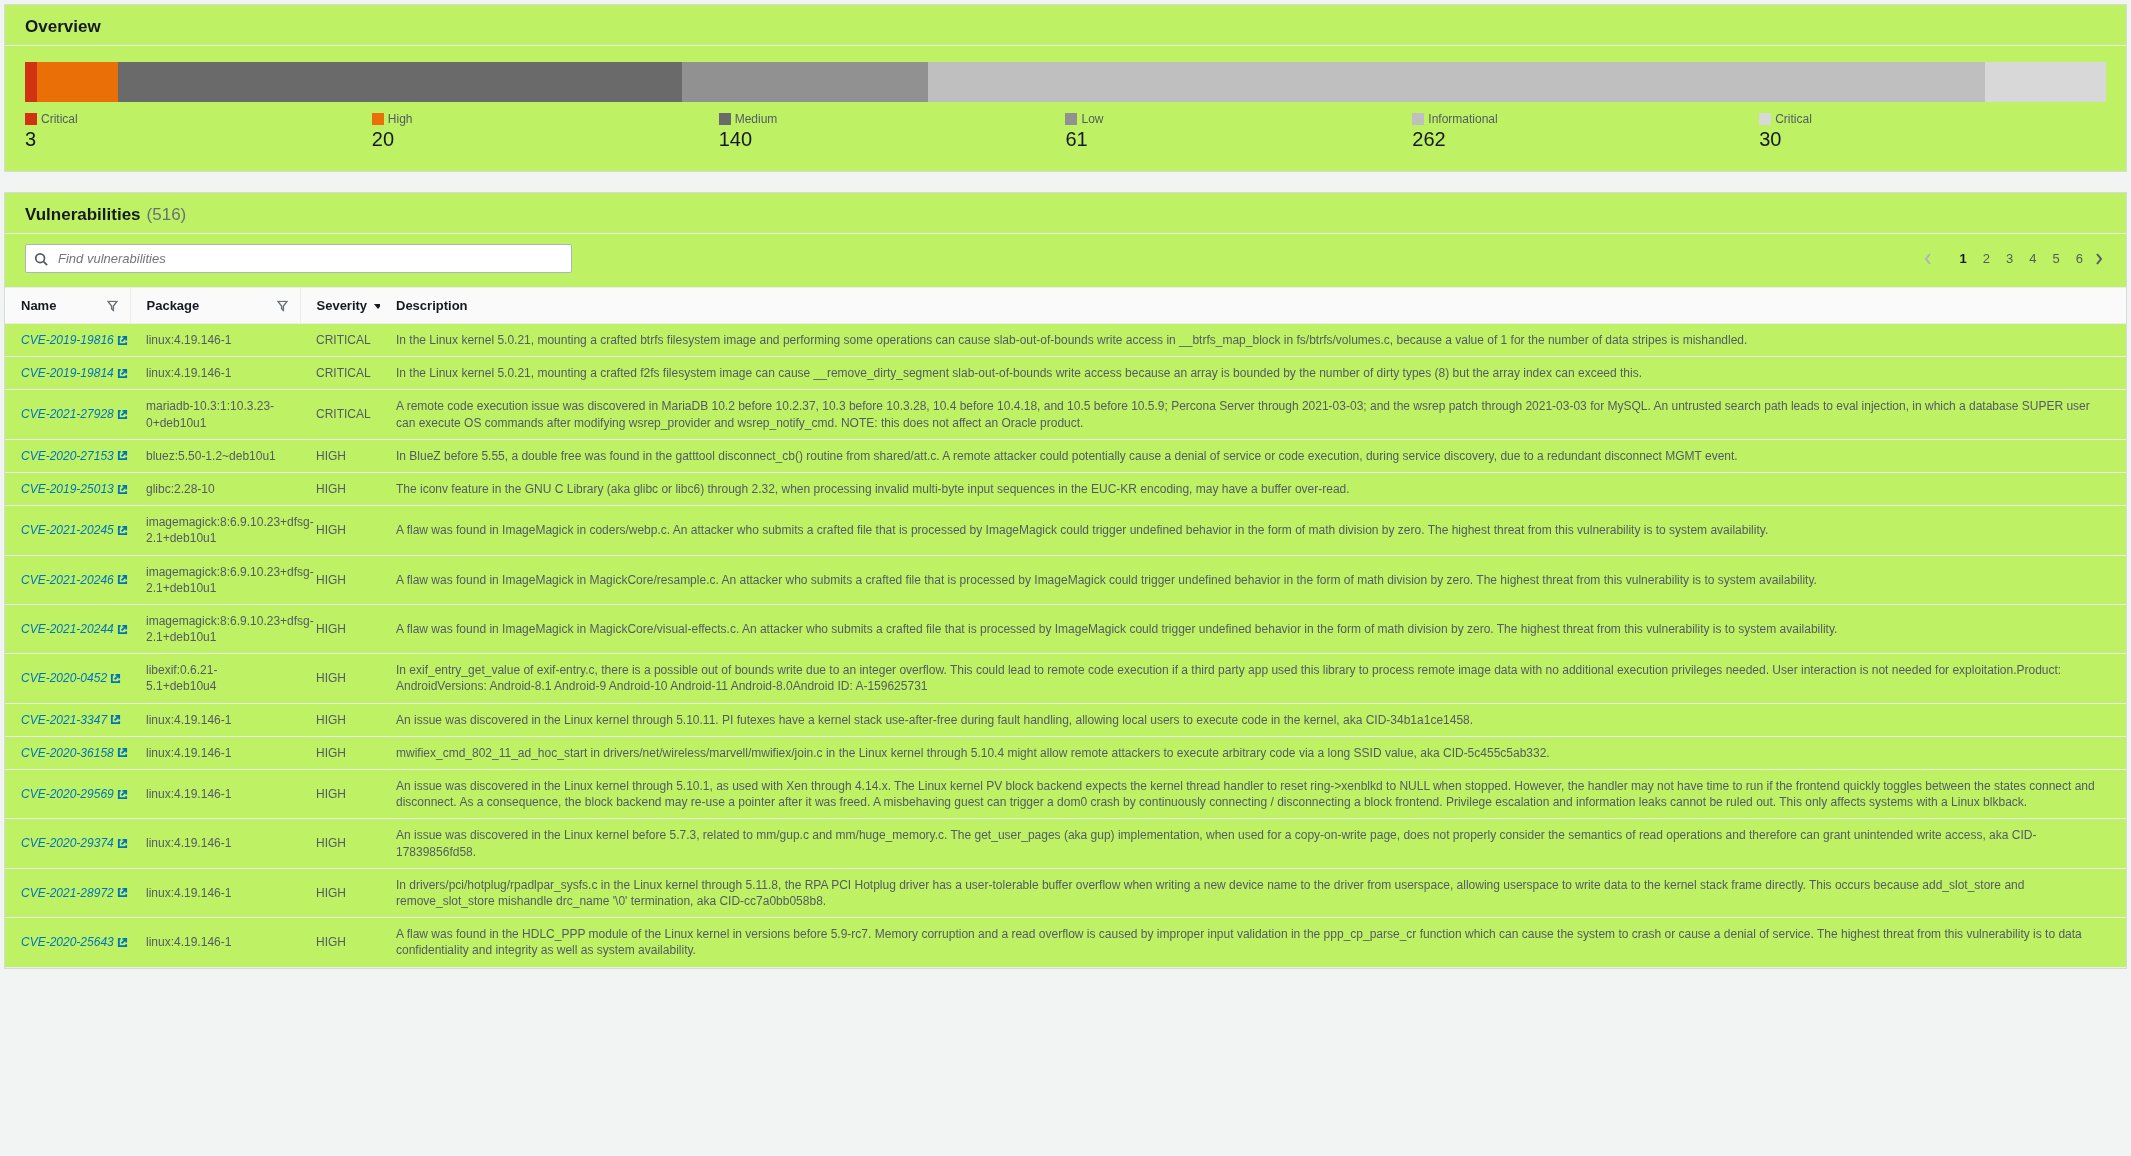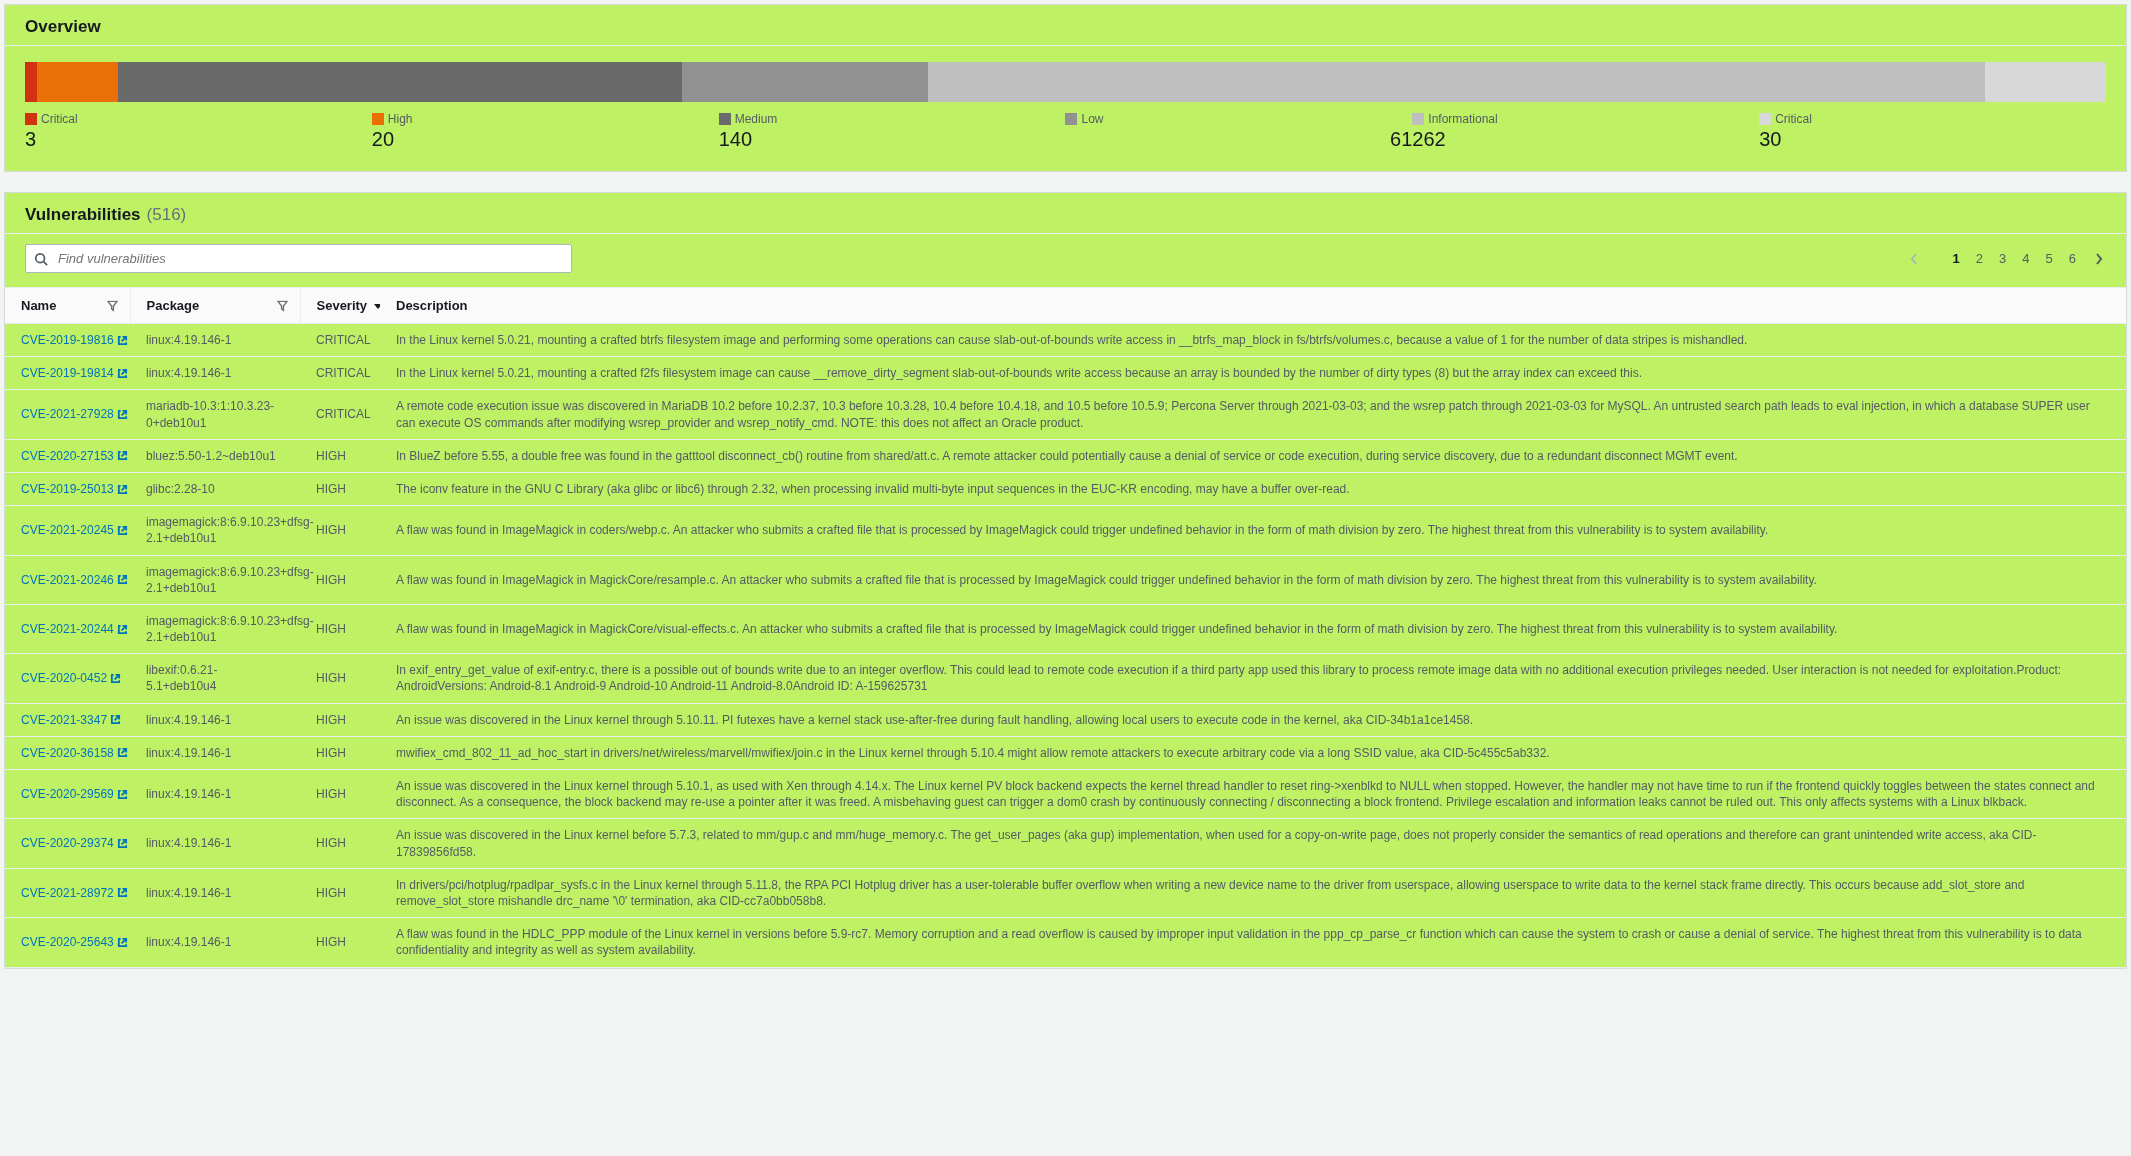--- a/index.html
+++ b/index.html
@@ -67,21 +67,21 @@
     font-style: italic;
     color: #687078;
   }
   .search-wrap svg {
     position: absolute;
     left: 9px; top: 50%;
     transform: translateY(-50%);
     width: 14px; height: 14px;
     stroke: #545b64; fill: none; stroke-width: 2;
   }
-  .pager { display: flex; align-items: center; gap: 16px; color: #545b64; font-size: 13px; }
+  .pager { display: flex; align-items: center; gap: 9px; color: #545b64; font-size: 13px; }
   .pager .pg { cursor: pointer; }
   .pager .pg.current { font-weight: 700; color: #16191f; }
   .pager svg { width: 10px; height: 14px; stroke: #aab7b8; fill: none; stroke-width: 2; }
   .pager .nav { display:flex; align-items:center; padding:0 2px; }
   .pager .nav.enabled svg { stroke:#545b64; }
 
   table.vuln {
     width: 100%;
     border-collapse: collapse;
     table-layout: fixed;
@@ -108,21 +108,21 @@
     border-bottom: 1px solid #eaeded;
     vertical-align: middle;
     font-size: 12px;
     line-height: 1.35;
     color: #16191f;
   }
   table.vuln td.pkg, table.vuln td.sev, table.vuln td.desc {
     color: #545b64;
   }
   table.vuln td.desc { word-wrap: break-word; }
-  .cve-link { color: #0073bb; text-decoration: none; white-space: nowrap; display:inline-flex; align-items:center; gap:3px;}
+  .cve-link { color: #0073bb; text-decoration: none; white-space: nowrap; display:inline-flex; align-items:center; gap:3px;font-style:italic;}
   .ext-icon { width: 11px; height: 11px; stroke: #0073bb; stroke-width: 2; fill: none; flex-shrink:0; }
 
   .th-sort { display: inline-flex; align-items: center; gap: 6px; }
   .sort-icon { width: 10px; height: 10px; }
   .filter-icon {
     width: 11px; height: 11px;
     stroke: #687078; fill: none; stroke-width: 1.5;
     position: absolute; right: 12px; top: 50%; transform: translateY(-50%);
   }
 </style>
@@ -155,21 +155,21 @@
           </div>
           <div class="legend-count">20</div>
         </div>
         <div class="legend-item" style="flex: 0 0 16.6667%;">
           <div class="legend-top">
             <span class="legend-swatch" style="background:#6a6a6a"></span>
             <span>Medium</span>
           </div>
           <div class="legend-count">140</div>
         </div>
-        <div class="legend-item" style="flex: 0 0 16.6667%; text-align: right;">
+        <div class="legend-item" style="flex: 0 0 16.6667%;">
           <div class="legend-top">
             <span class="legend-swatch" style="background:#919191"></span>
             <span>Low</span>
           </div>
           <div class="legend-count">61</div>
         </div>
         <div class="legend-item" style="flex: 0 0 16.6667%;">
           <div class="legend-top">
             <span class="legend-swatch" style="background:#bfbfbf"></span>
             <span>Informational</span>

